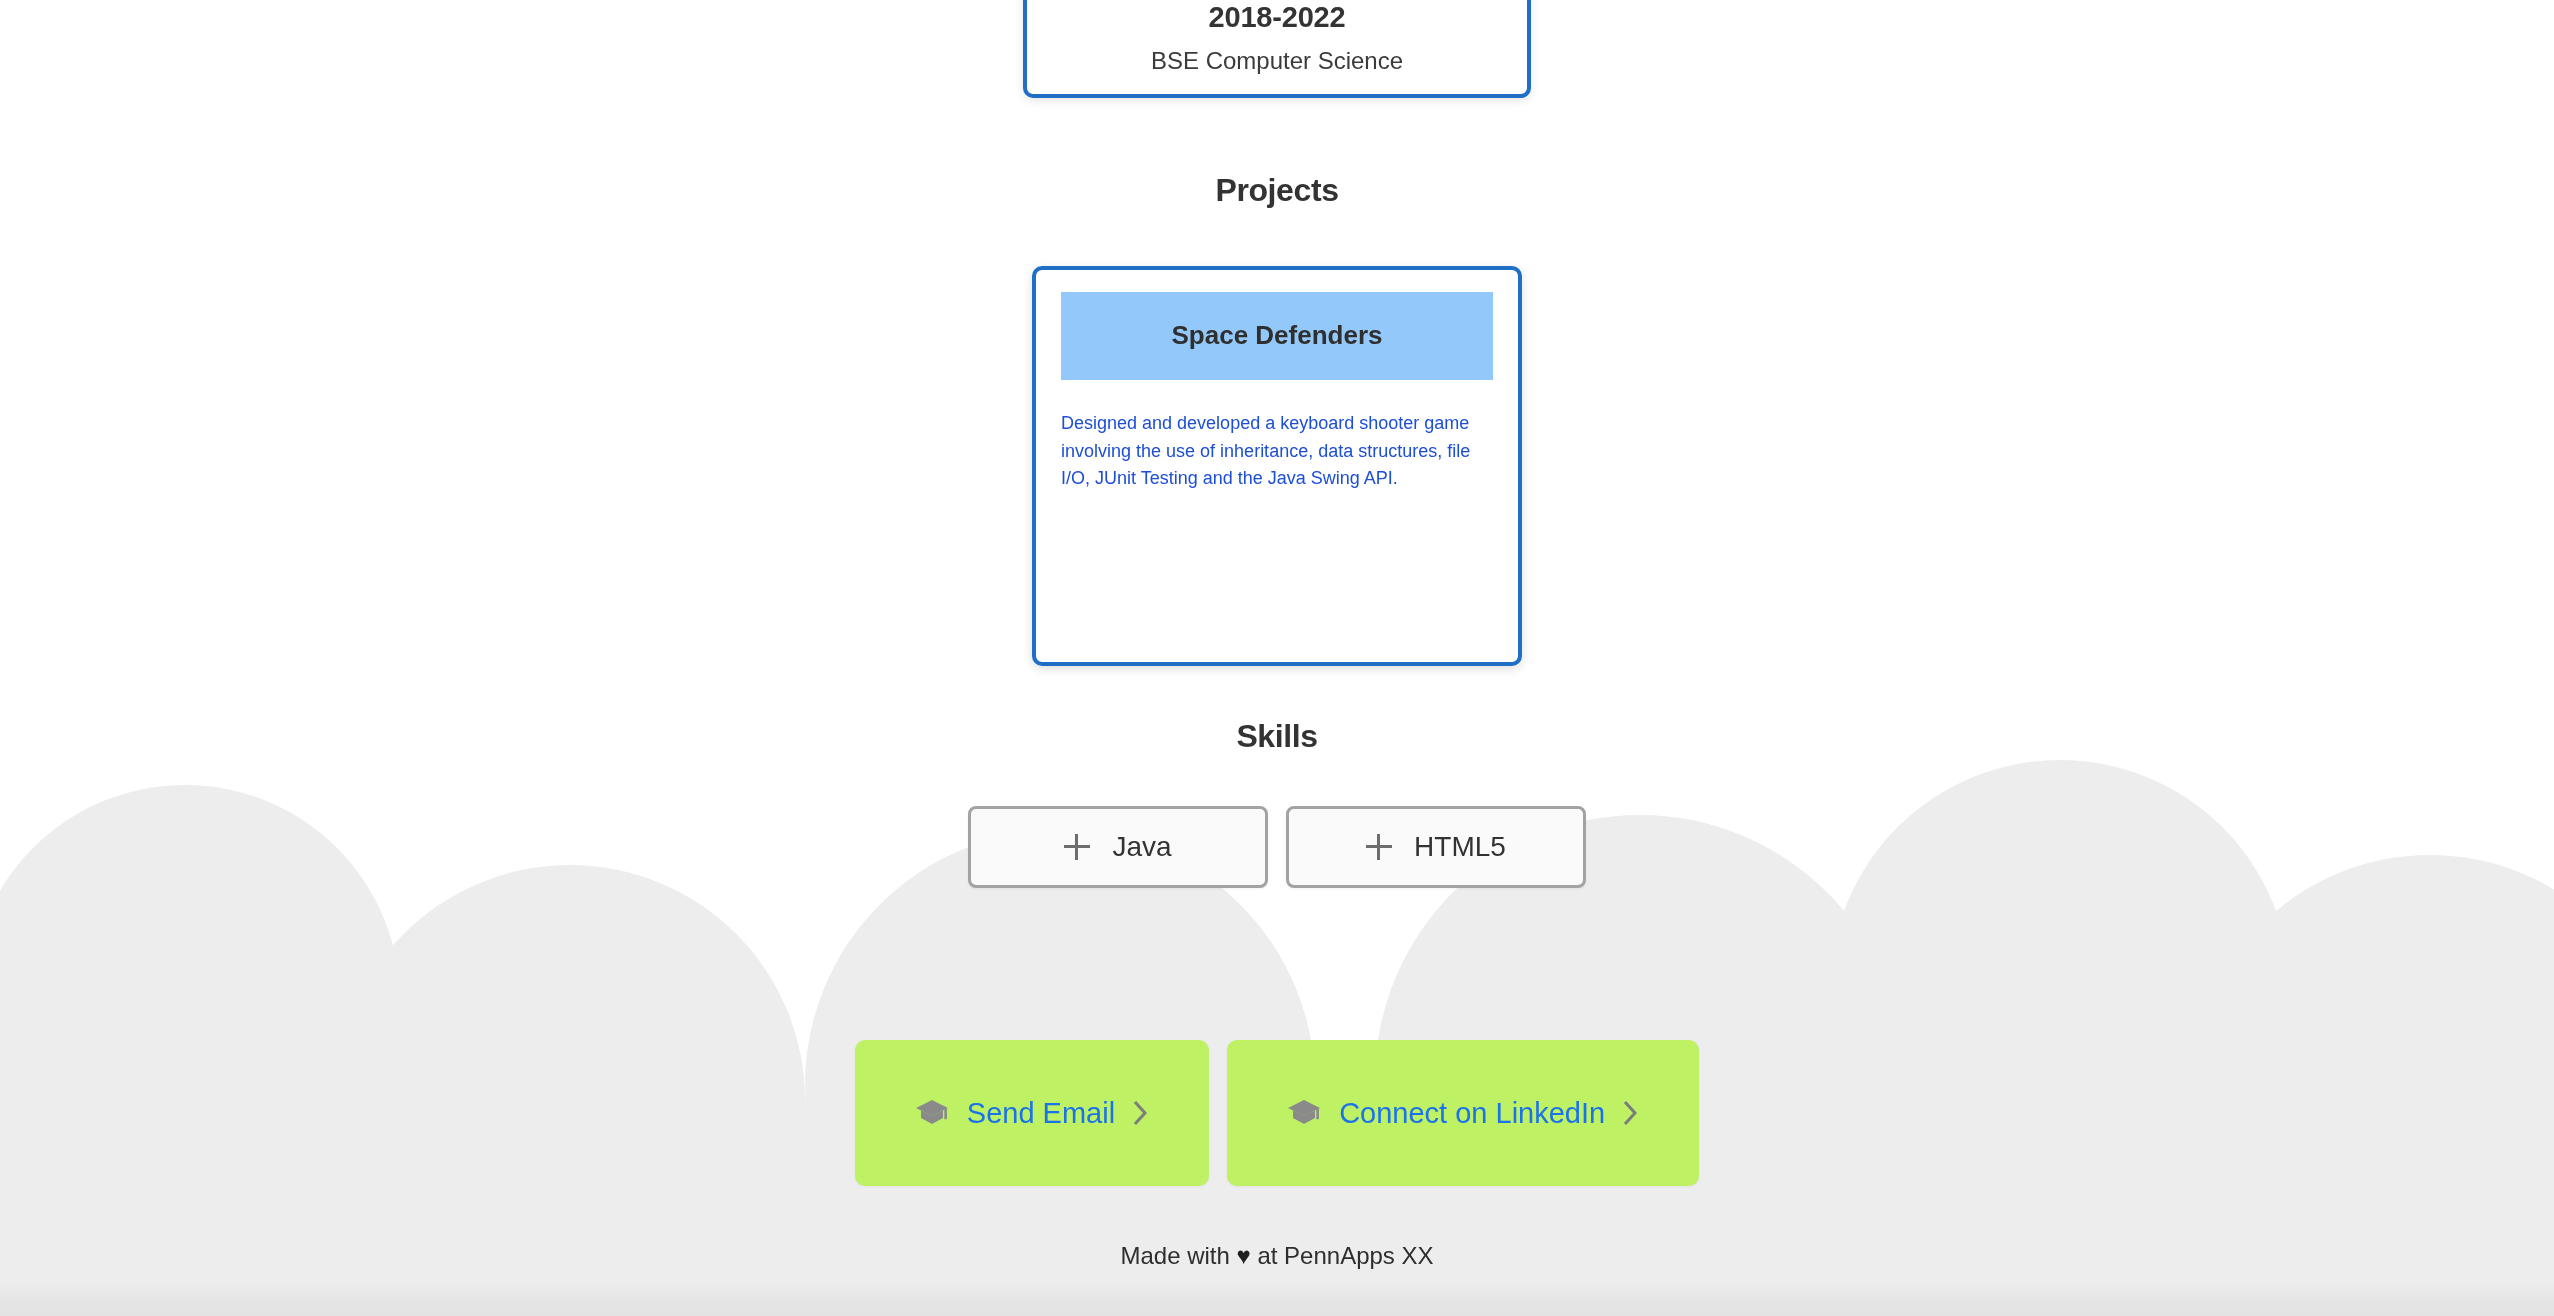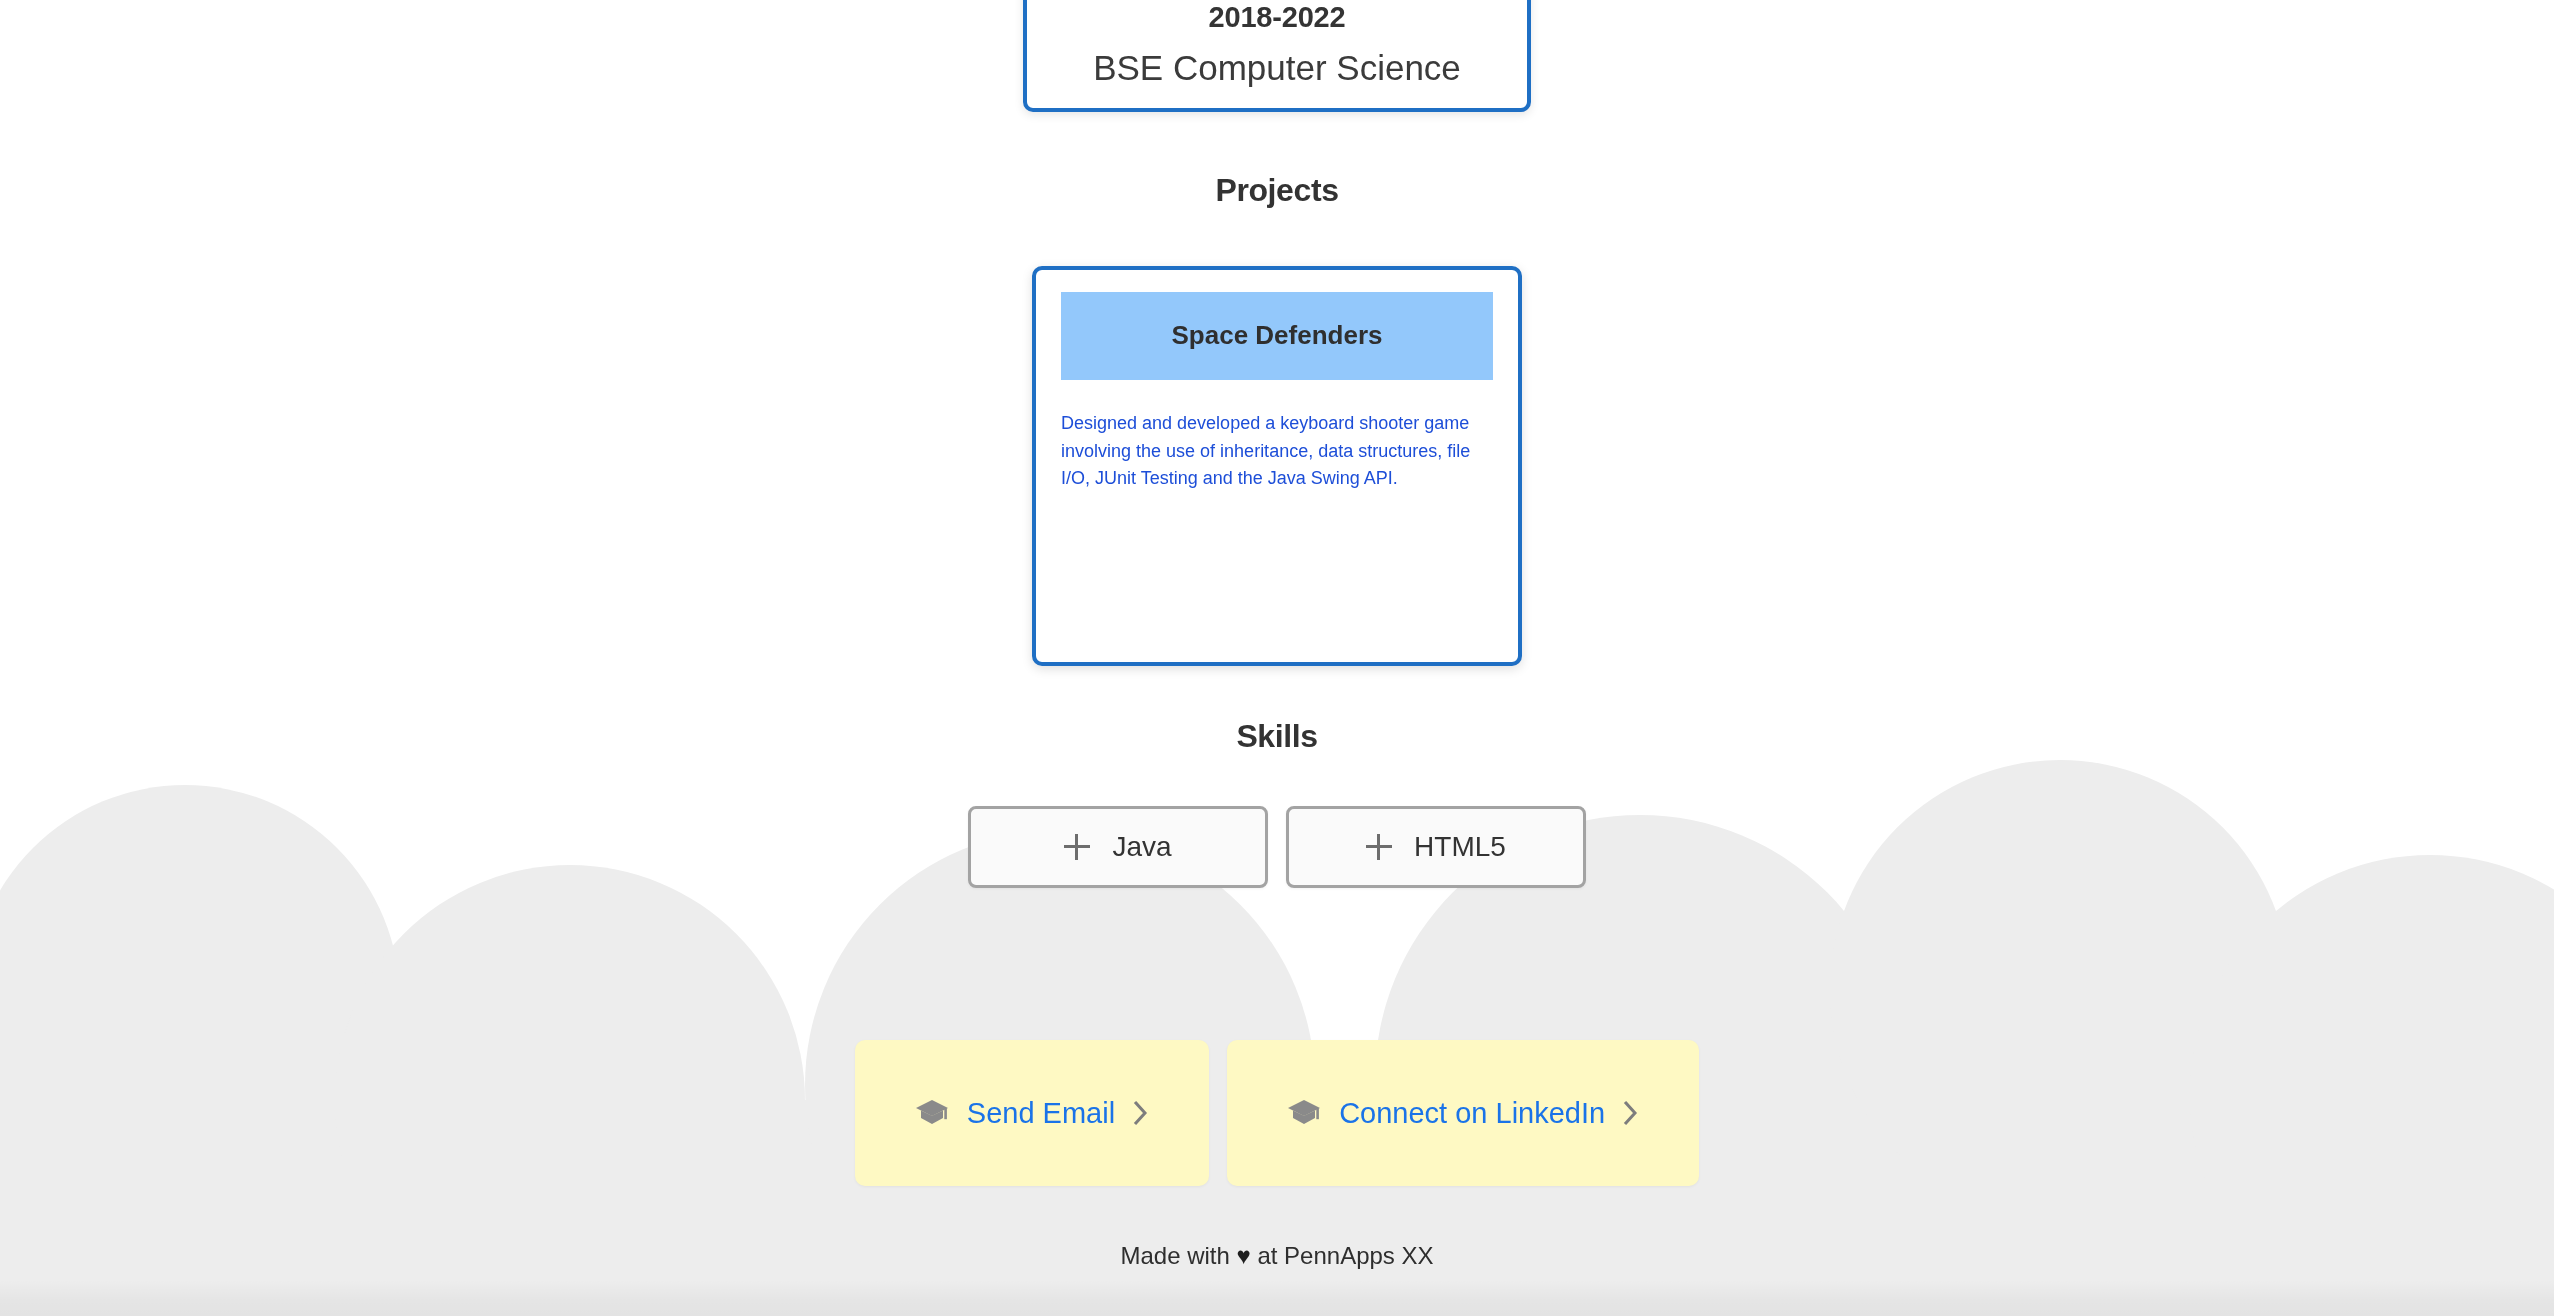--- a/index.html
+++ b/index.html
@@ -60,21 +60,21 @@
     text-align: center;
   }
   .edu-title {
     font-size: 29px;
     font-weight: bold;
     color: #343434;
     line-height: 1.32;
     letter-spacing: -0.2px;
   }
   .edu-sub {
-    font-size: 35px;
+    font-size: 24px;
     color: #3b3b3b;
     margin-top: 8px;
     line-height: 1.3;
     text-align: center;
   }
 
   
   .section-heading {
     text-align: center;
     font-size: 32px;
@@ -180,21 +180,21 @@
     left: 0;
     width: 2554px;
     display: flex;
     justify-content: center;
     align-items: center;
     gap: 18px;
   }
   .contact-btn {
     box-sizing: border-box;
     height: 146px;
-    background: #fef9c3;
+    background: #bef264;
     border-radius: 10px;
     box-shadow: 0 1px 3px rgba(0,0,0,0.05);
     display: flex;
     align-items: center;
     justify-content: center;
     gap: 18px;
     padding: 0 60px;
     min-width: 340px;
   }
   .cap-icon { flex: none; display: block; }

